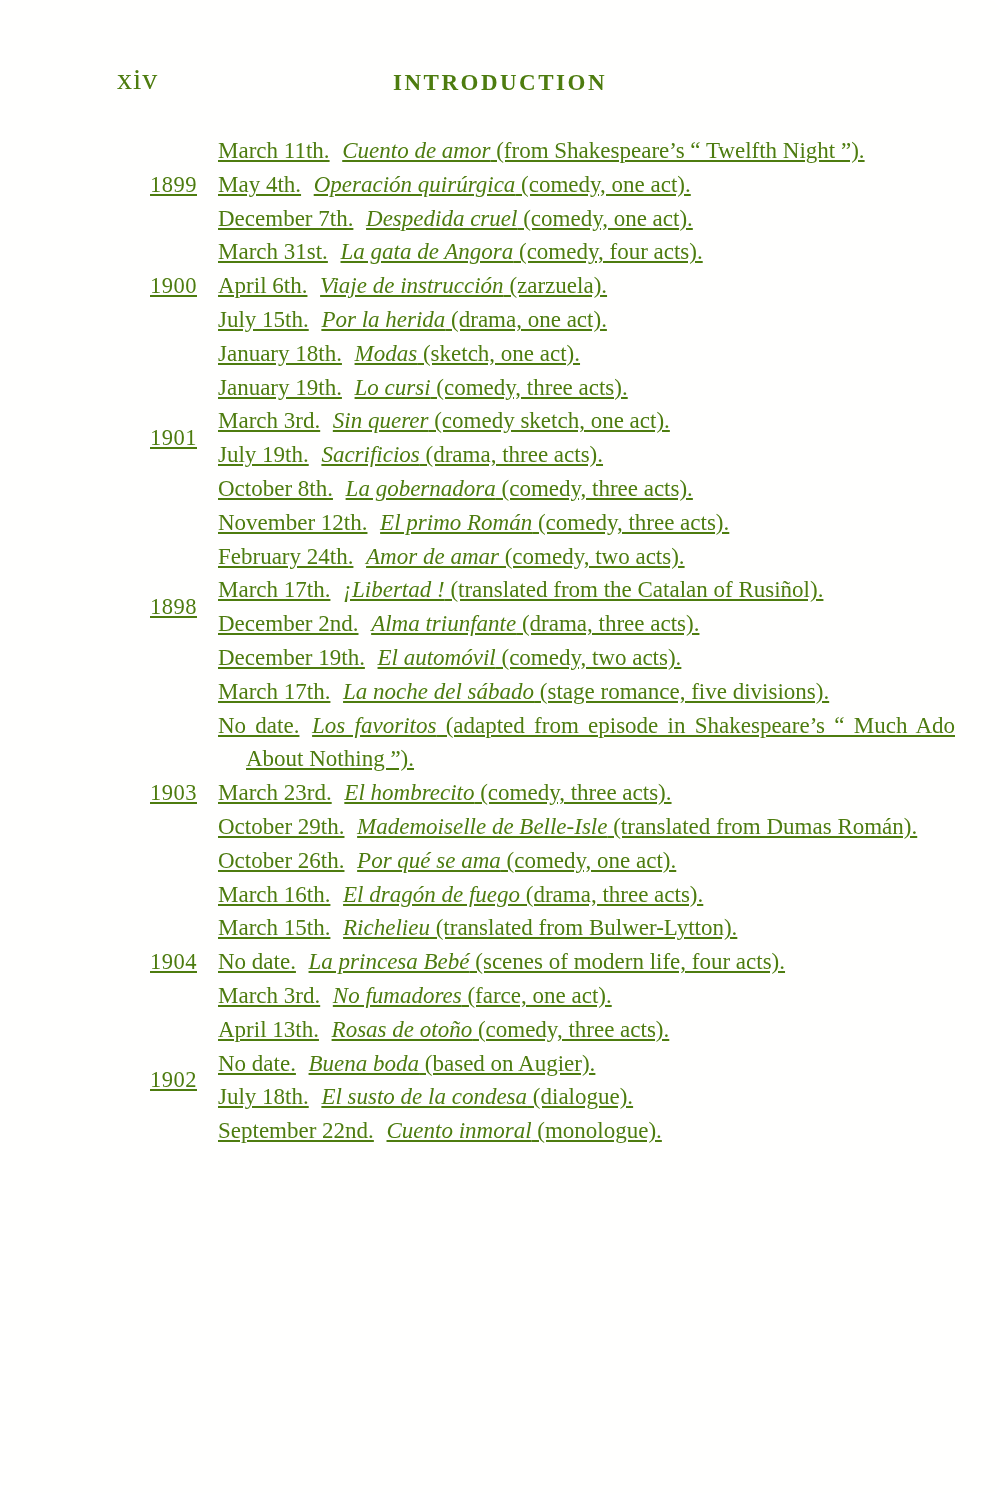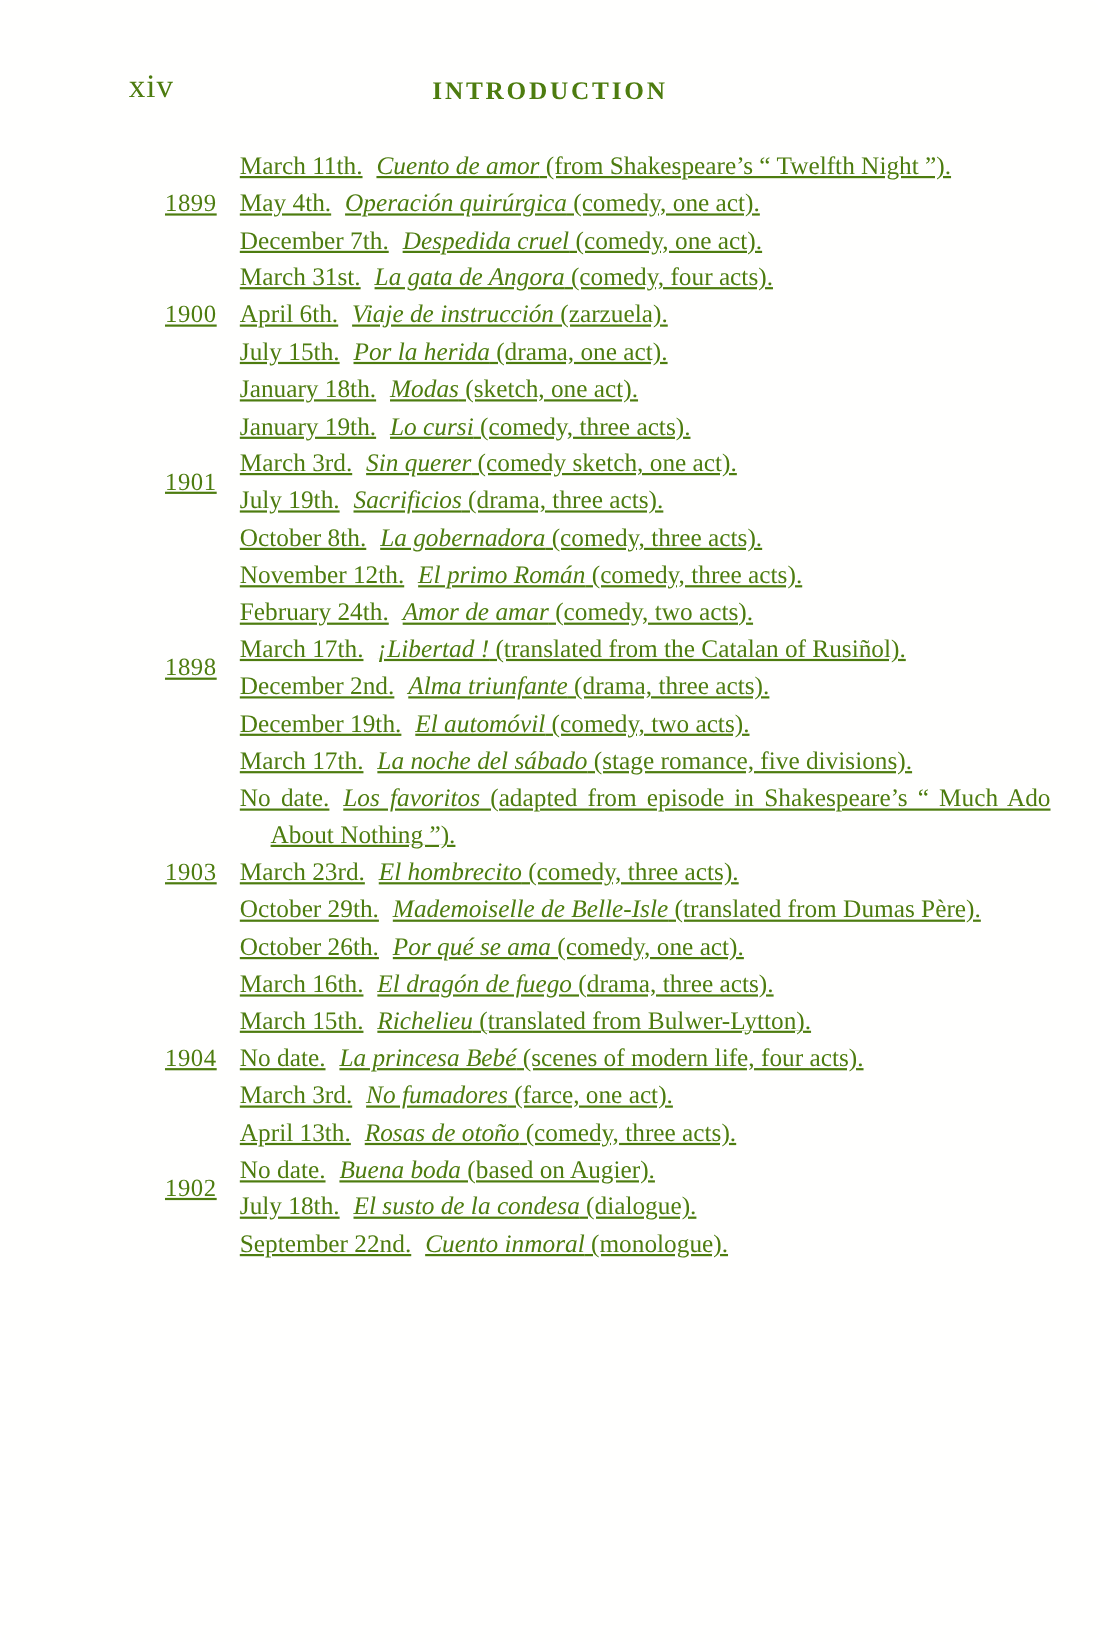--- a/index.html
+++ b/index.html
@@ -121,21 +121,21 @@
           <p class="work"><span class="date">December 2nd.</span><i class="title">Alma triunfante</i><span class="desc"> (drama, three acts).</span></p>
           <p class="work"><span class="date">December 19th.</span><i class="title">El automóvil</i><span class="desc"> (comedy, two acts).</span></p>
         </div>
       </div>
       <div class="year-group">
         <div class="year">1903</div>
         <div class="works">
           <p class="work"><span class="date">March 17th.</span><i class="title">La noche del sábado</i><span class="desc"> (stage romance, five divisions).</span></p>
           <p class="work"><span class="date">No date.</span><i class="title">Los favoritos</i><span class="desc"> (adapted from episode in Shakespeare’s “ Much Ado About Nothing ”).</span></p>
           <p class="work"><span class="date">March 23rd.</span><i class="title">El hombrecito</i><span class="desc"> (comedy, three acts).</span></p>
-          <p class="work"><span class="date">October 29th.</span><i class="title">Mademoiselle de Belle-Isle</i><span class="desc"> (translated from Dumas Père).</span></p>
+          <p class="work"><span class="date">October 29th.</span><i class="title">Mademoiselle de Belle-Isle</i><span class="desc"> (translated from Dumas Román).</span></p>
           <p class="work"><span class="date">October 26th.</span><i class="title">Por qué se ama</i><span class="desc"> (comedy, one act).</span></p>
           <p class="work"><span class="date">March 16th.</span><i class="title">El dragón de fuego</i><span class="desc"> (drama, three acts).</span></p>
         </div>
       </div>
       <div class="year-group">
         <div class="year">1904</div>
         <div class="works">
           <p class="work"><span class="date">March 15th.</span><i class="title">Richelieu</i><span class="desc"> (translated from Bulwer-Lytton).</span></p>
           <p class="work"><span class="date">No date.</span><i class="title">La princesa Bebé</i><span class="desc"> (scenes of modern life, four acts).</span></p>
           <p class="work"><span class="date">March 3rd.</span><i class="title">No fumadores</i><span class="desc"> (farce, one act).</span></p>

